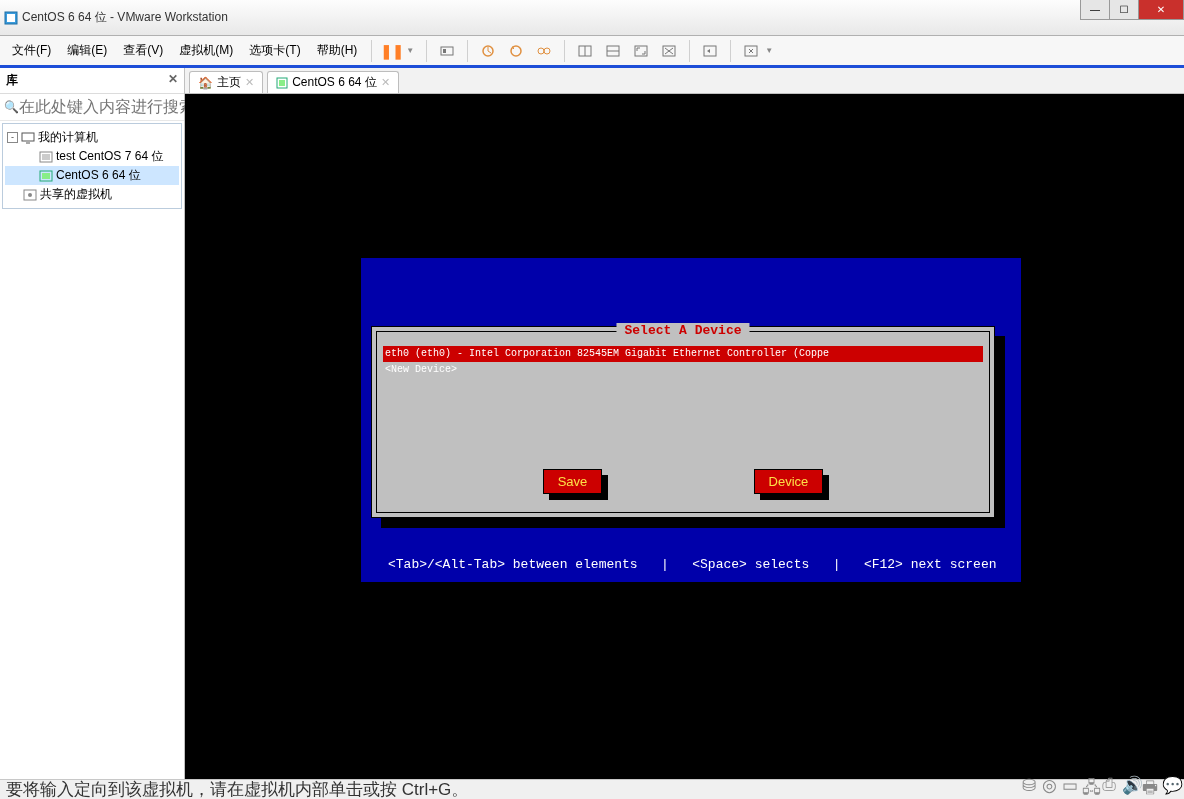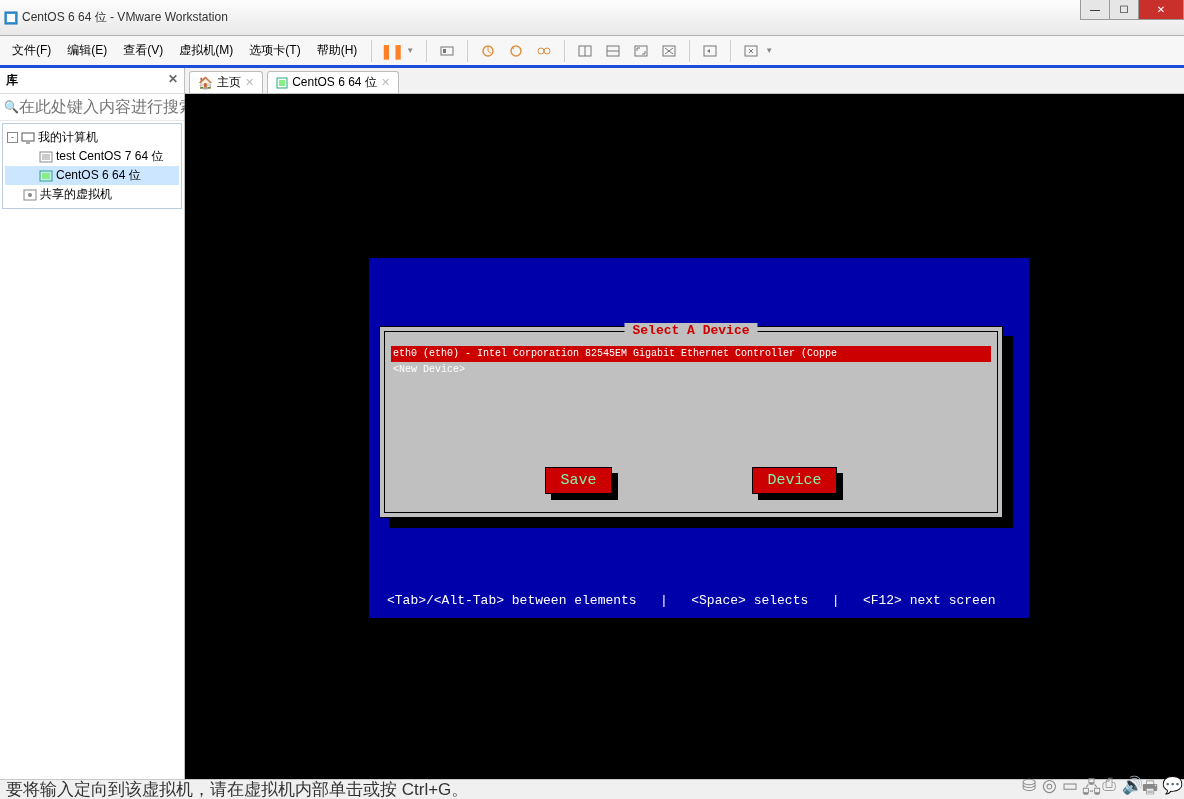--- a/index.html
+++ b/index.html
@@ -63,31 +63,31 @@
 
 .content { flex: 1; display: flex; flex-direction: column; background: #fff; min-width: 0; }
 .tabs-row { height: 26px; display: flex; align-items: flex-end; padding-left: 4px; border-bottom: 1px solid #c0c0c0; gap: 4px; background: #f2f2f2; }
 .tab { height: 22px; border: 1px solid #bdbdbd; border-bottom: none; background: #fff; border-radius: 3px 3px 0 0; display: flex; align-items: center; padding: 0 8px; gap: 4px; font-size: 12px; }
 .tab .tab-close { color: #bbb; font-size: 11px; }
 .tab.active { background: #fff; }
 .vm-view { flex: 1; background: #000; position: relative; overflow: hidden; }
 
 .console {
   position: absolute;
-  left: 184px; top: 164px;
-  width: 660px; height: 360px;
+  left: 176px; top: 164px;
+  width: 660px; height: 324px;
   background: #0000aa;
   font-family: "Courier New", monospace;
   color: #fff;
 }
 .console-bottom {
   position: absolute;
   left: 0; right: 0; bottom: 10px;
   text-align: left;
-  padding: 0 18px;
+  padding: 0 27px;
   color: #fff;
   font-size: 13px;
   white-space: pre;
 }
 
 .dlg-shadow {
   position: absolute;
   left: 20px; top: 78px;
   width: 624px; height: 192px;
   background: #000;
@@ -125,25 +125,25 @@
 .dlg-list-row.sel { background: #c00; color: #fff; }
 .dlg-buttons {
   position: absolute;
   bottom: 18px; left: 0; right: 0;
   display: flex; justify-content: space-around;
   padding: 0 90px;
 }
 .tui-btn-wrap { position: relative; }
 .tui-btn {
   background: #c00;
-  color: #86efac;
+  color: #fde047;
   border: 1px solid #000;
   padding: 4px 14px;
-  font-family: Liberation Mono, monospace;
-  font-size: 15px;
+  font-family: Liberation Sans, sans-serif;
+  font-size: 13px;
   position: relative;
   z-index: 2;
 }
 .tui-btn-shadow {
   position: absolute;
   left: 6px; top: 6px;
   width: 100%; height: 100%;
   background: #000;
   z-index: 1;
 }

